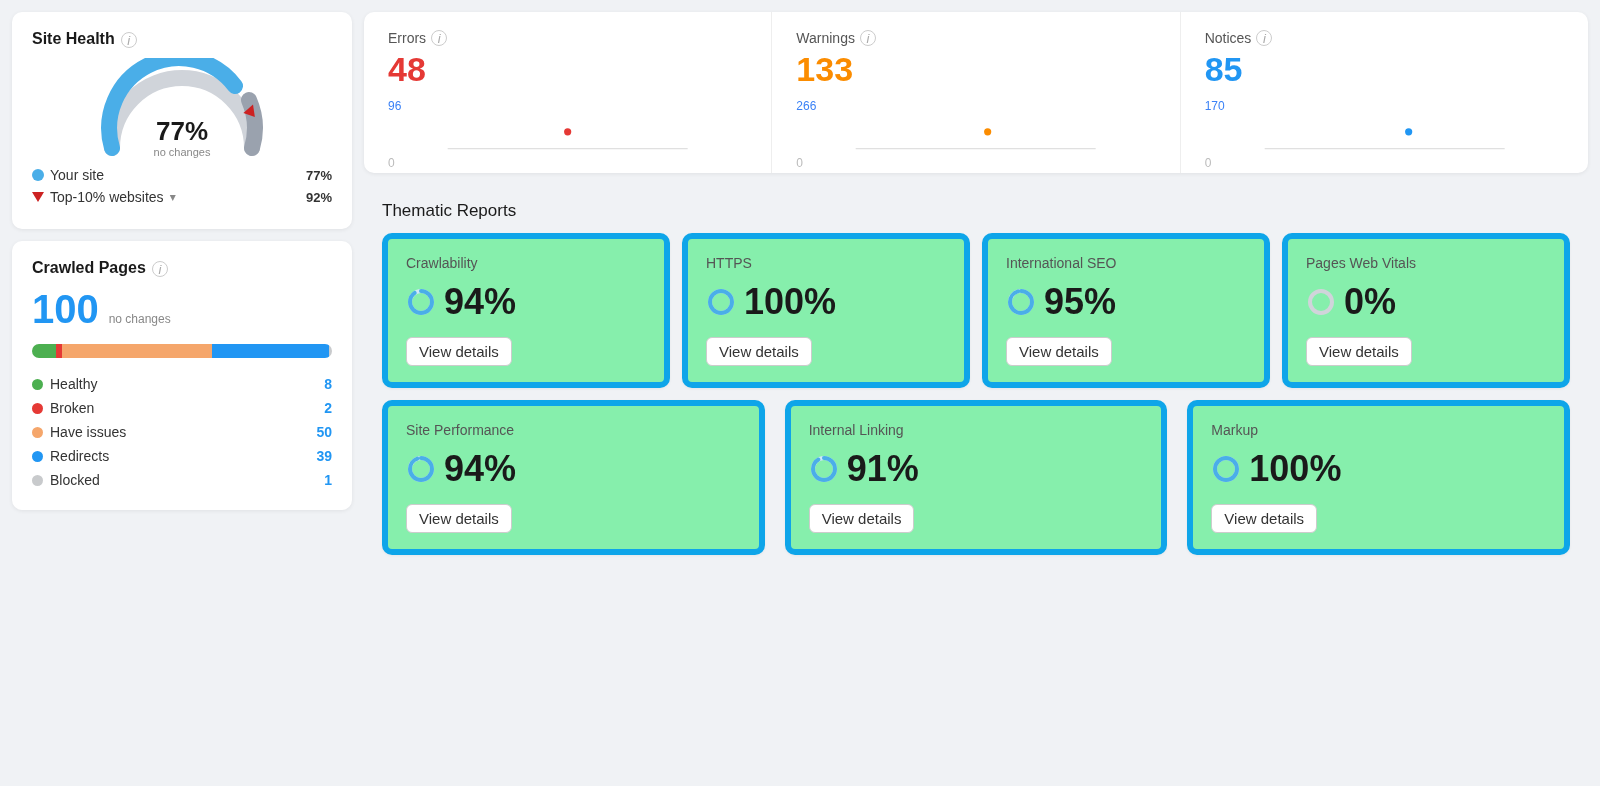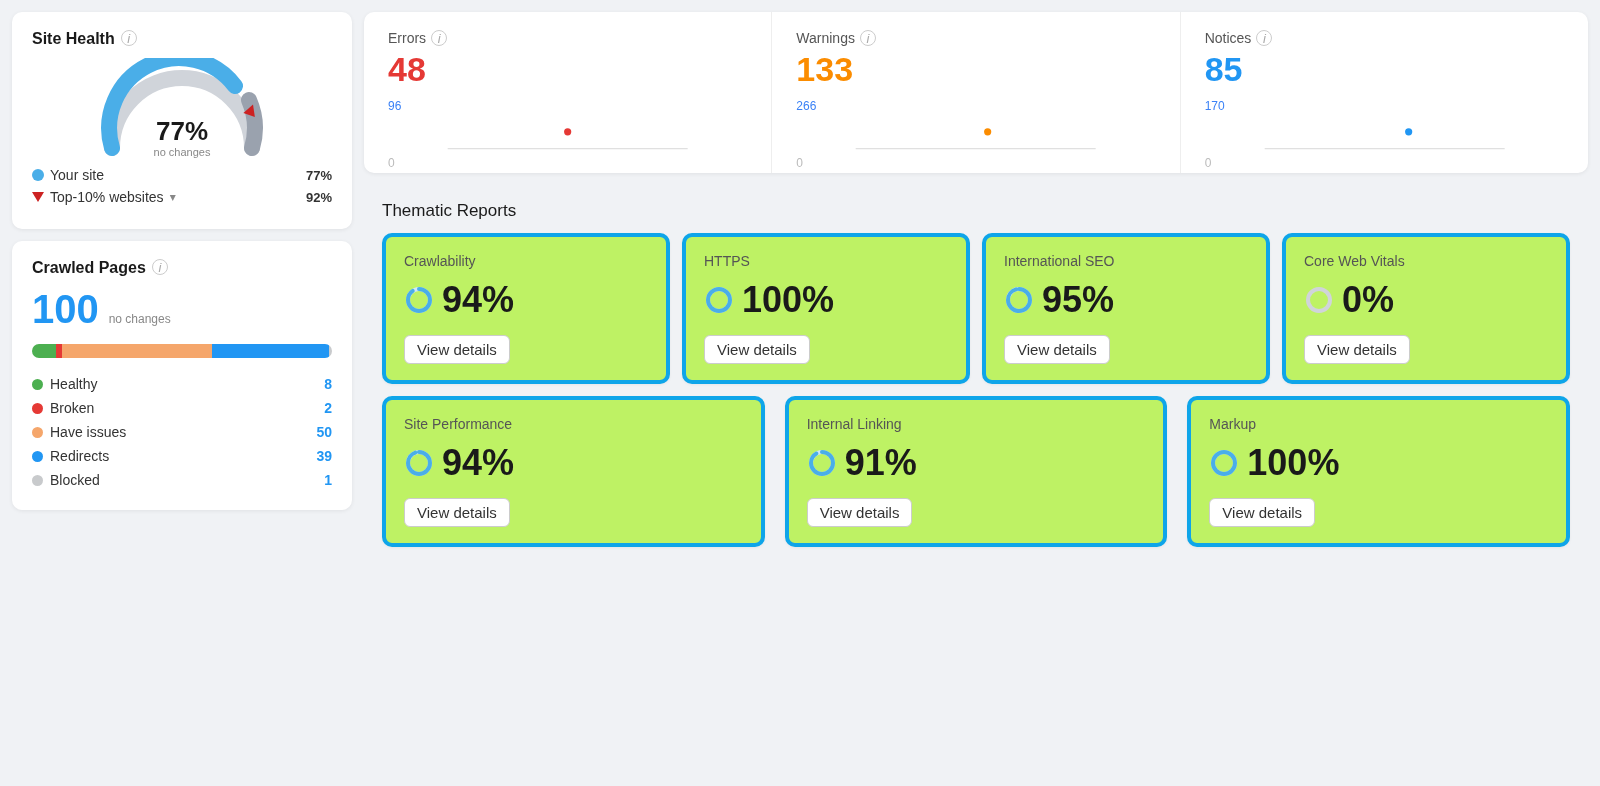--- a/index.html
+++ b/index.html
@@ -26,21 +26,21 @@
       background: #fff;
       border-radius: 10px;
       padding: 18px 20px;
       box-shadow: 0 1px 4px rgba(0,0,0,0.07);
     }
     .card-title {
       font-weight: 700;
       font-size: 16px;
       color: #1a1a1a;
       display: flex;
-      align-items: flex-start;
+      align-items: flex-end;
       gap: 6px;
       margin-bottom: 10px;
     }
     .info-icon {
       color: #aaa;
       font-size: 13px;
       font-weight: 400;
       cursor: pointer;
       border: 1px solid #ccc;
       border-radius: 50%;
@@ -209,23 +209,23 @@
       grid-template-columns: repeat(4, 1fr);
       gap: 12px;
       margin-bottom: 12px;
     }
     .reports-grid-bottom {
       display: grid;
       grid-template-columns: repeat(3, 1fr);
       gap: 20px;
     }
     .report-card {
-      background: #bef264;
+      background: #86efac;
       border-radius: 10px;
-      border: 4px solid #0ea5e9;
+      border: 6px solid #0ea5e9;
       padding: 16px 18px;
       box-shadow: 0 1px 3px rgba(0,0,0,0.05);
     }
     .report-name {
       font-size: 14px;
       color: #555;
       margin-bottom: 10px;
     }
     .report-score-row {
       display: flex;
@@ -442,21 +442,21 @@
             <svg class="ring-icon" viewBox="0 0 30 30">
               <circle cx="15" cy="15" r="11" fill="none" stroke="#d0e8f8" stroke-width="4"></circle>
               <circle cx="15" cy="15" r="11" fill="none" stroke="#4aaee8" stroke-width="4" stroke-dasharray="65.6 3.4" stroke-linecap="round" transform="rotate(-90 15 15)"></circle>
             </svg>
             <span class="report-score">95%</span>
           </div>
           <button class="view-btn">View details</button>
         </div>
 
         <div class="report-card">
-          <div class="report-name">Core Web Vitals</div>
+          <div class="report-name">Pages Web Vitals</div>
           <div class="report-score-row">
             <svg class="ring-icon" viewBox="0 0 30 30">
               <circle cx="15" cy="15" r="11" fill="none" stroke="#d0d4da" stroke-width="4"></circle>
             </svg>
             <span class="report-score">0%</span>
           </div>
           <button class="view-btn">View details</button>
         </div>
       </div>
 

